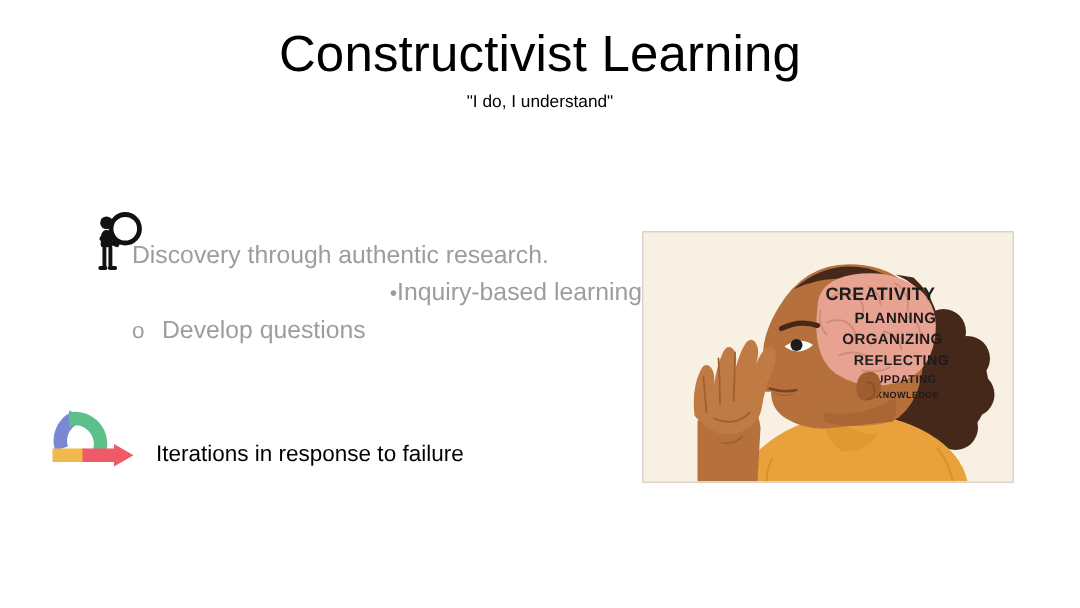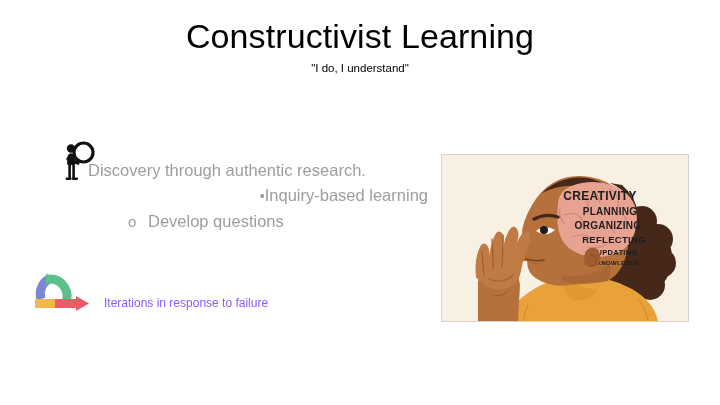--- a/index.html
+++ b/index.html
@@ -54,21 +54,21 @@
     width: 340px;
   }
   .b-line {
     color: #9d9d9d;
     font-size: 16.5px;
     line-height: 25px;
     white-space: nowrap;
   }
   .b-l1 { margin-left: 0px; }
   .b-l2 { margin-left: 18px; text-align: right; }
-  .b-l3 { margin-left: 40px; }
+  .b-l3 { }
   .mark {
     display: inline-block;
     width: 20px;
     color: #9d9d9d;
     font-size: 14px;
     vertical-align: baseline;
   }
   .mark.circle { font-size: 15px; }
 
   
@@ -85,38 +85,37 @@
     position: absolute;
     left: 32px;
     top: 266px;
     width: 58px;
     height: 52px;
   }
   .iter-text {
     position: absolute;
     left: 104px;
     top: 291px;
-    font-size: 12px;
+    font-size: 15px;
     line-height: 24px;
-    color: #8b5cf6;
+    color: #000000;
     white-space: nowrap;
   }
 
   
   .illus {
     position: absolute;
     left: 428px;
     top: 154px;
     width: 248px;
     height: 168px;
     background: #f9f0e4;
     border: 1px solid #d8d2c8;
     box-sizing: border-box;
     overflow: hidden;
-    margin-left: 13px;
   }
   .illus svg { display: block; }
 </style>
 </head>
 <body>
 
 <div class="slide">
 
   <div class="title">Constructivist Learning</div>
   <div class="subtitle">"I do, I understand"</div>

